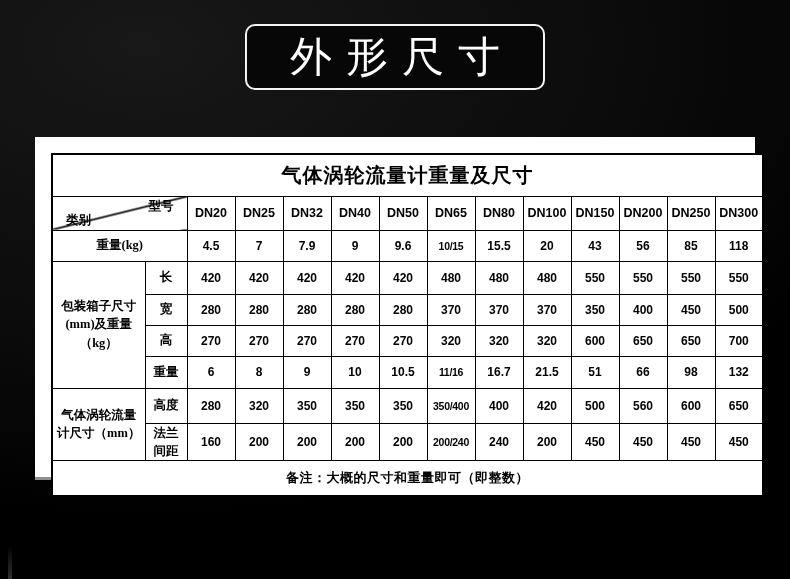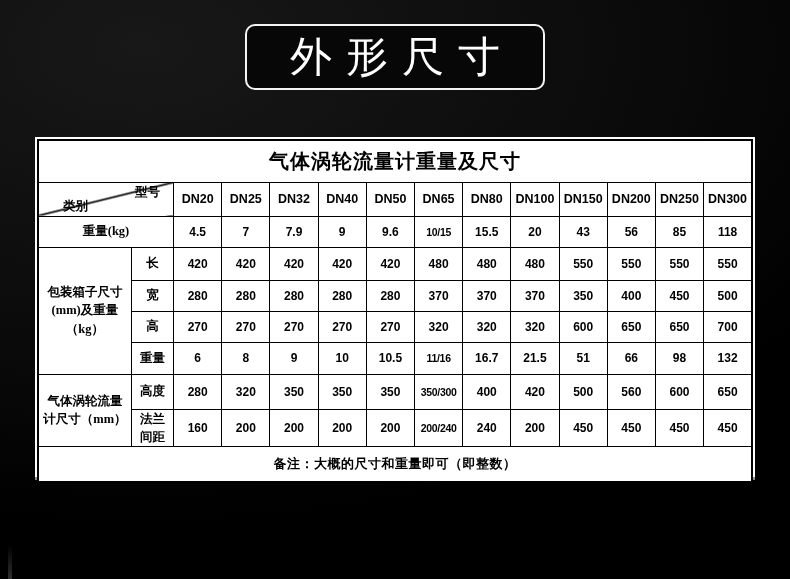--- a/index.html
+++ b/index.html
@@ -25,21 +25,21 @@
     display:flex; align-items:center; justify-content:center;
   }
   .badge-label {
     color:#ffffff; font-size:42px; font-weight:400;
     letter-spacing:14px; padding-left:14px; white-space:nowrap;
     font-family:Liberation Serif, serif;
   }
   
   .sheet {
     position:absolute; left:35px; top:137px; width:720px; height:340px;
-    background:#ffffff; padding:2px;
+    background:#ffffff; padding:16px;
     box-shadow: 0 3px 0 #8f8f8f;
   }
   table.spec-table {
     width:100%; height:100%;
     border-collapse:collapse; table-layout:fixed;
     background:#fff; border:2px solid #000;
   }
   .spec-table th, .spec-table td {
     border:1px solid #000; text-align:center; vertical-align:middle;
     overflow:hidden; color:#000;
@@ -54,21 +54,21 @@
     position:relative; padding:0;
     background:linear-gradient(to bottom right,
       rgba(0,0,0,0) calc(50% - 1.4px), #000 calc(50% - 0.3px),
       #000 calc(50% + 0.3px), rgba(0,0,0,0) calc(50% + 1.4px));
   }
   .corner-model {
     position:absolute; top:1px; right:13px;
     font-size:12.5px; font-weight:bold; font-family:"Liberation Serif", serif;
   }
   .corner-category {
-    position:absolute; bottom:1px; left:24px;
+    position:absolute; bottom:1px; left:13px;
     font-size:12.5px; font-weight:bold; font-family:"Liberation Serif", serif;
   }
   .label-cell, .group-cell, .sub-label-cell {
     font-size:12.5px; font-weight:bold;
     font-family:"Liberation Serif", serif;
   }
   .group-cell .line, .sub-label-cell .line { display:block; line-height:1.45; }
   .val-cell {
     font-size:12px; font-weight:bold; white-space:nowrap;
     font-family:"Liberation Sans", sans-serif;
@@ -233,21 +233,21 @@
             <span class="line">计尺寸（mm）</span>
           </td>
           <td class="sub-label-cell">
             <span class="line">高度</span>
           </td>
           <td class="val-cell">280</td>
           <td class="val-cell">320</td>
           <td class="val-cell">350</td>
           <td class="val-cell">350</td>
           <td class="val-cell">350</td>
-          <td class="val-cell narrow">350/300</td>
+          <td class="val-cell narrow">350/400</td>
           <td class="val-cell">400</td>
           <td class="val-cell">420</td>
           <td class="val-cell">500</td>
           <td class="val-cell">560</td>
           <td class="val-cell">600</td>
           <td class="val-cell">650</td>
         </tr>
         <tr class="g1-r1">
           <td class="sub-label-cell">
             <span class="line">法兰</span>

